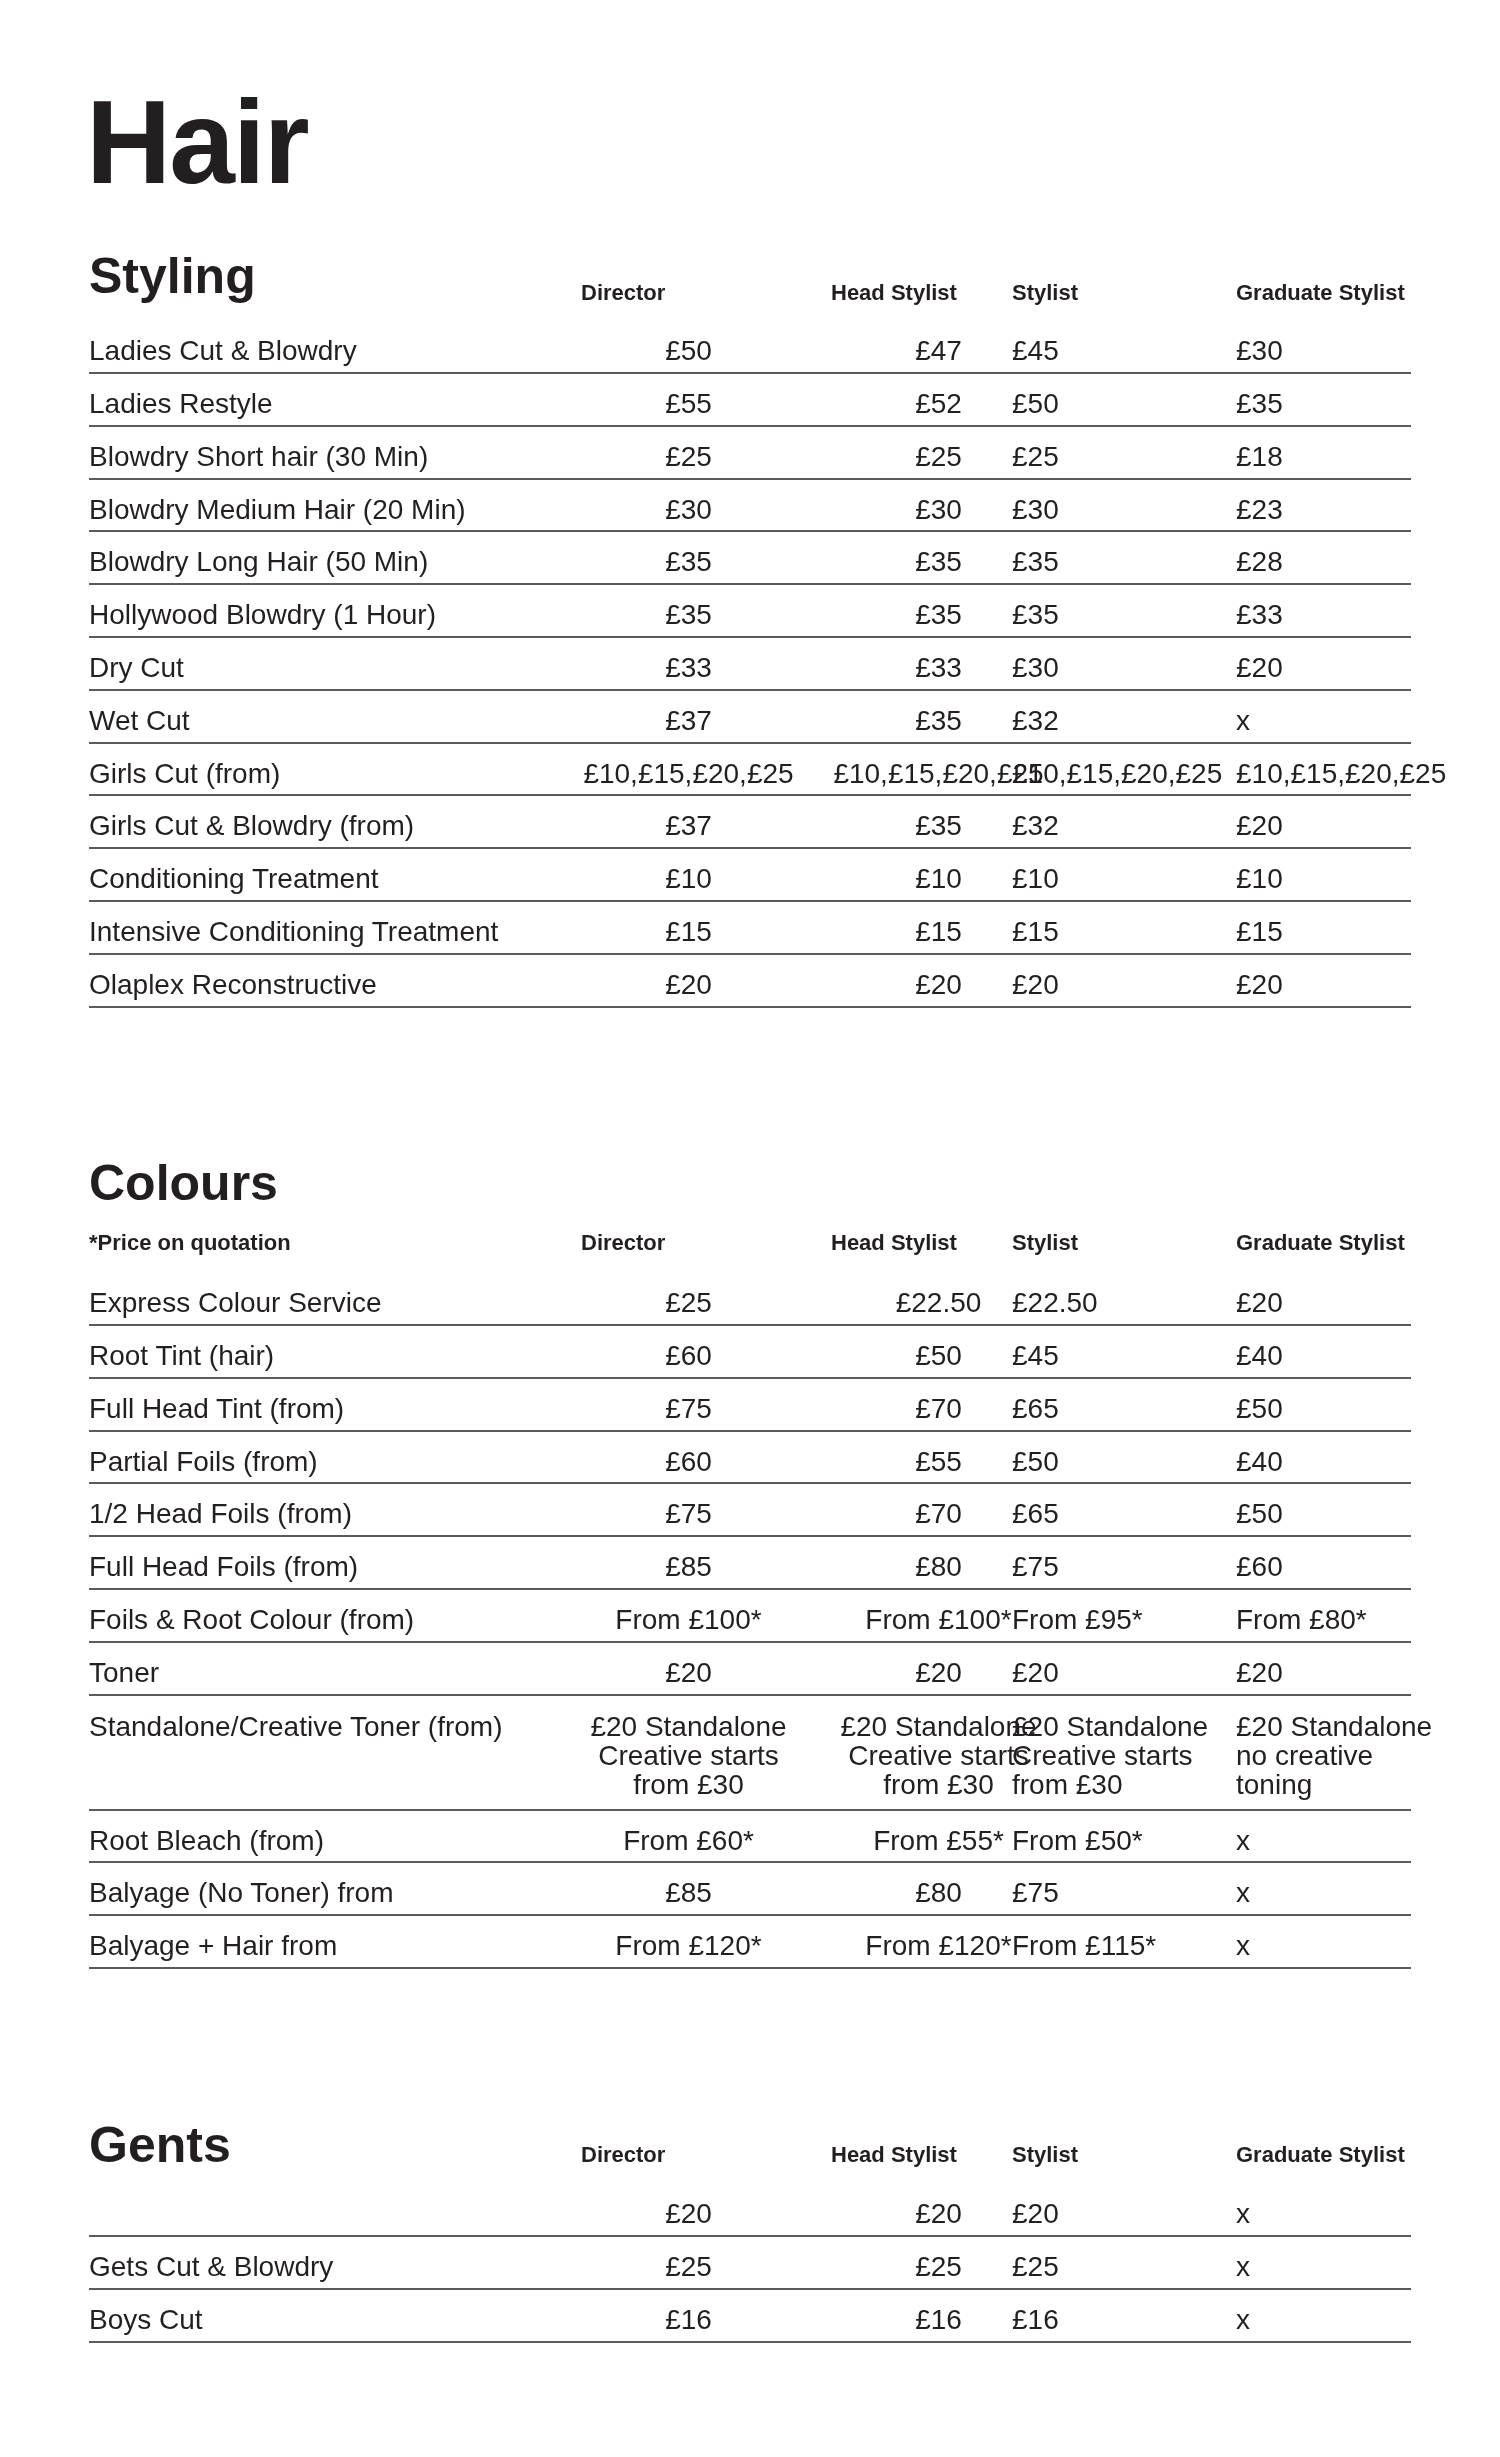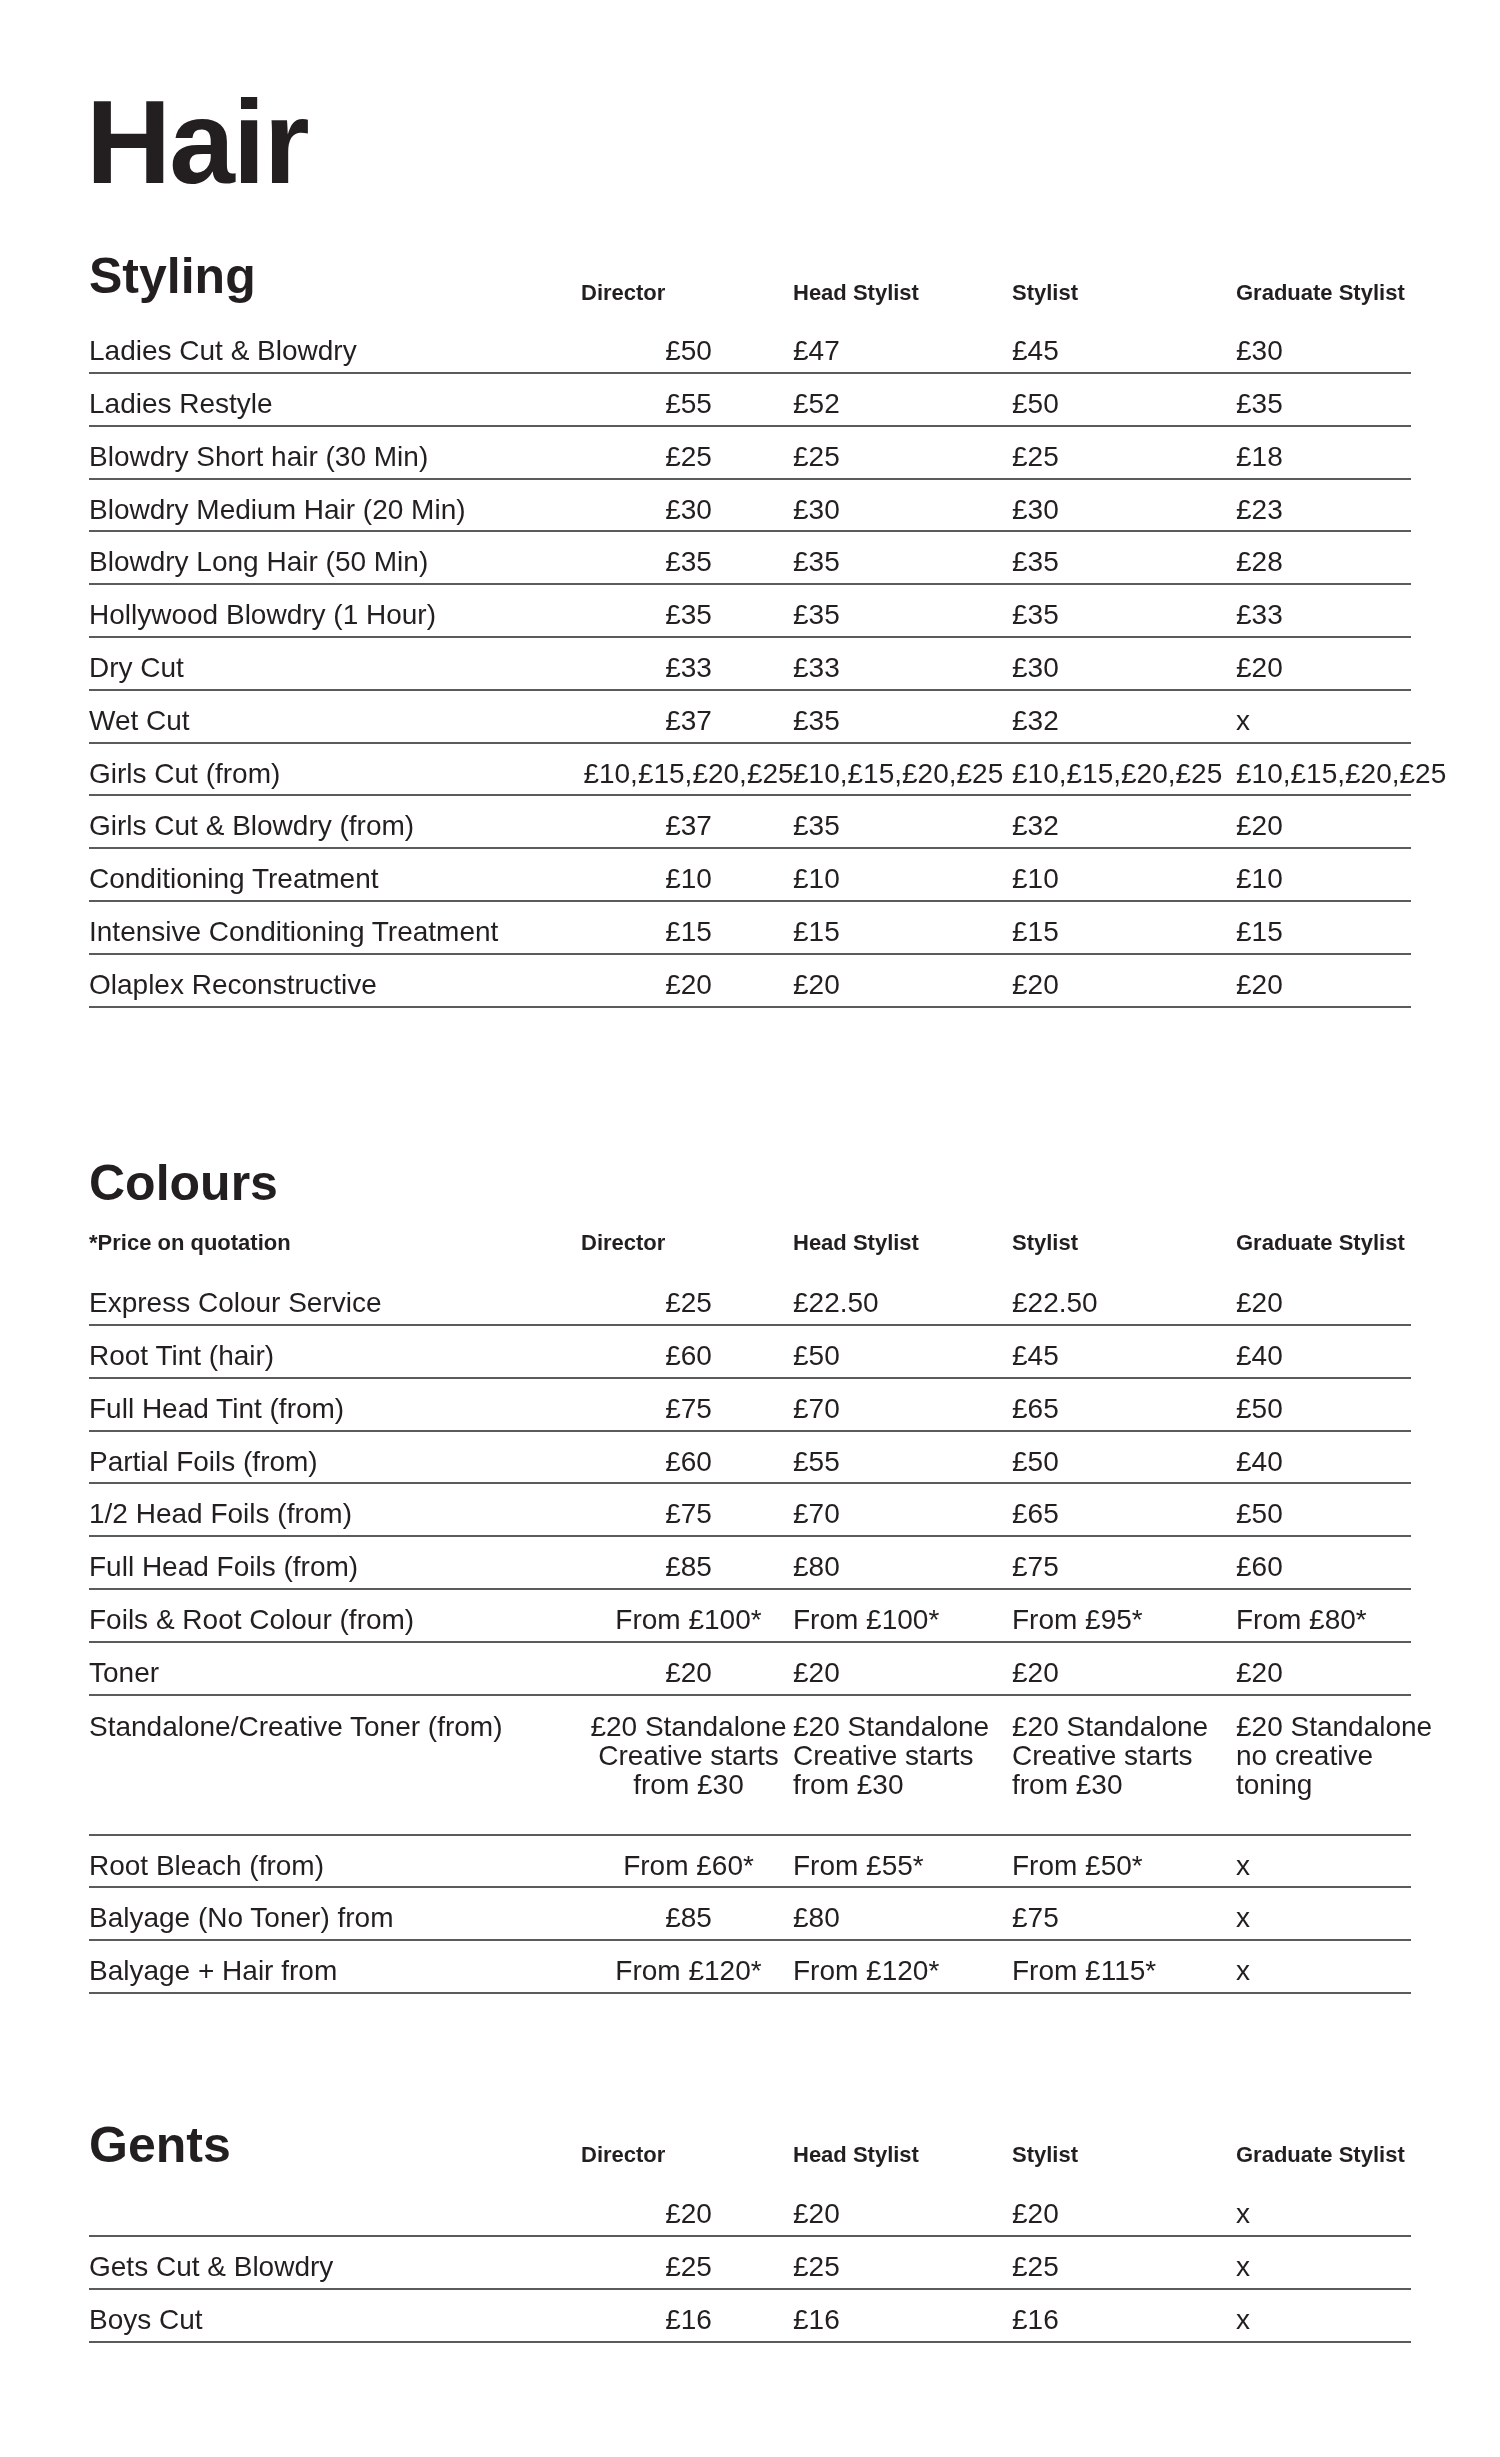--- a/index.html
+++ b/index.html
@@ -16,27 +16,27 @@
   .section-title {
     position: absolute; left: 0; font-size: 50px; font-weight: bold;
     line-height: 60px; margin: 0; white-space: nowrap;
   }
   .col-headers { position: absolute; left: 0; width: 1322px; height: 30px; }
   .col-header {
     position: absolute; top: 0; font-size: 22px; font-weight: bold;
     line-height: 30px; white-space: nowrap;
   }
   .note-label { left: 0; }
-  .c1 { left: 492px; text-align: center; } .c2 { left: 704px; } .c3 { left: 923px; } .c4 { left: 1147px; }
+  .c1 { left: 492px; text-align: center; } .c2 { left: 742px; text-align: center; } .c3 { left: 923px; } .c4 { left: 1147px; }
   .rows { position: absolute; left: 0; width: 1322px; }
   .row {
     position: relative; box-sizing: border-box; height: 52.8px;
     border-bottom: 2px solid #5b5b5b; font-size: 28px;
   }
-  .row.multi { height: 140px; }
+  .row.multi { height: 115px; }
   .cell {
     position: absolute; top: 0; padding-top: 16px; line-height: 28px;
     white-space: pre-line; width: 215px;
   }
   .row.multi .cell { line-height: 29px; }
   .cell.name { left: 0; width: 460px; white-space: nowrap; }
 </style>
 </head>
 <body>
 

